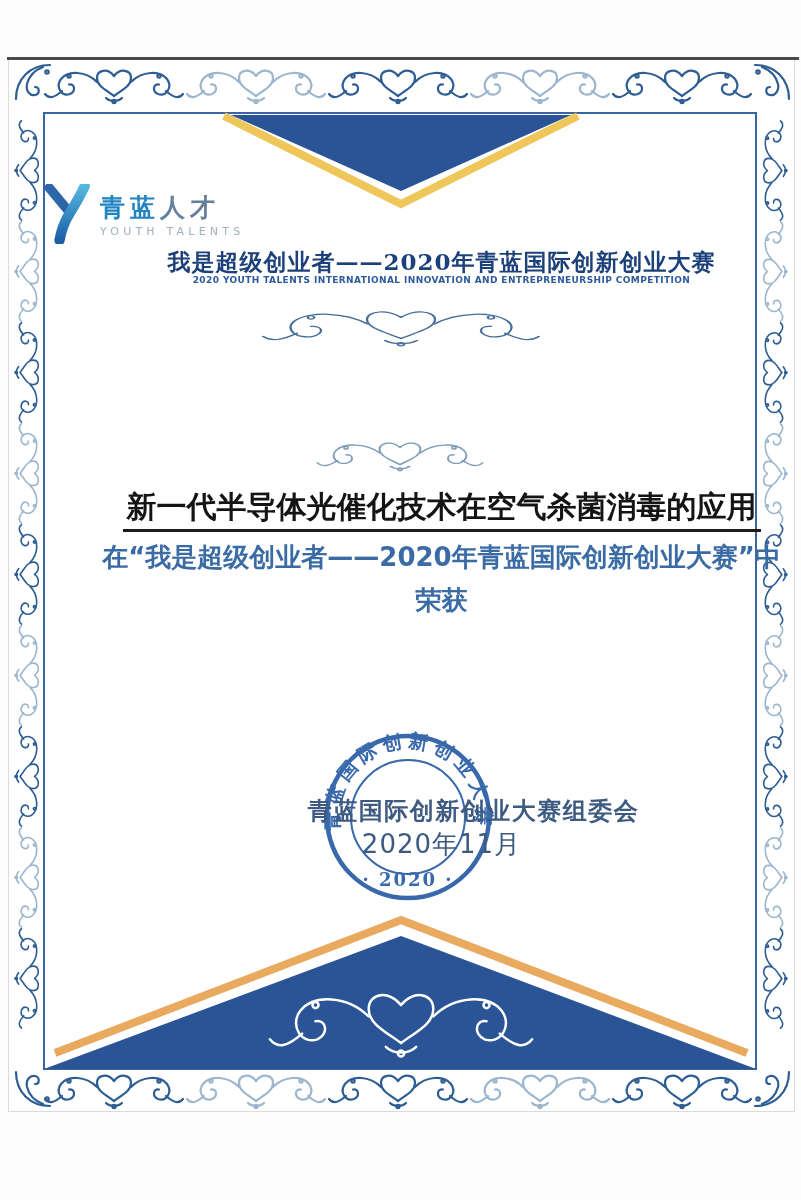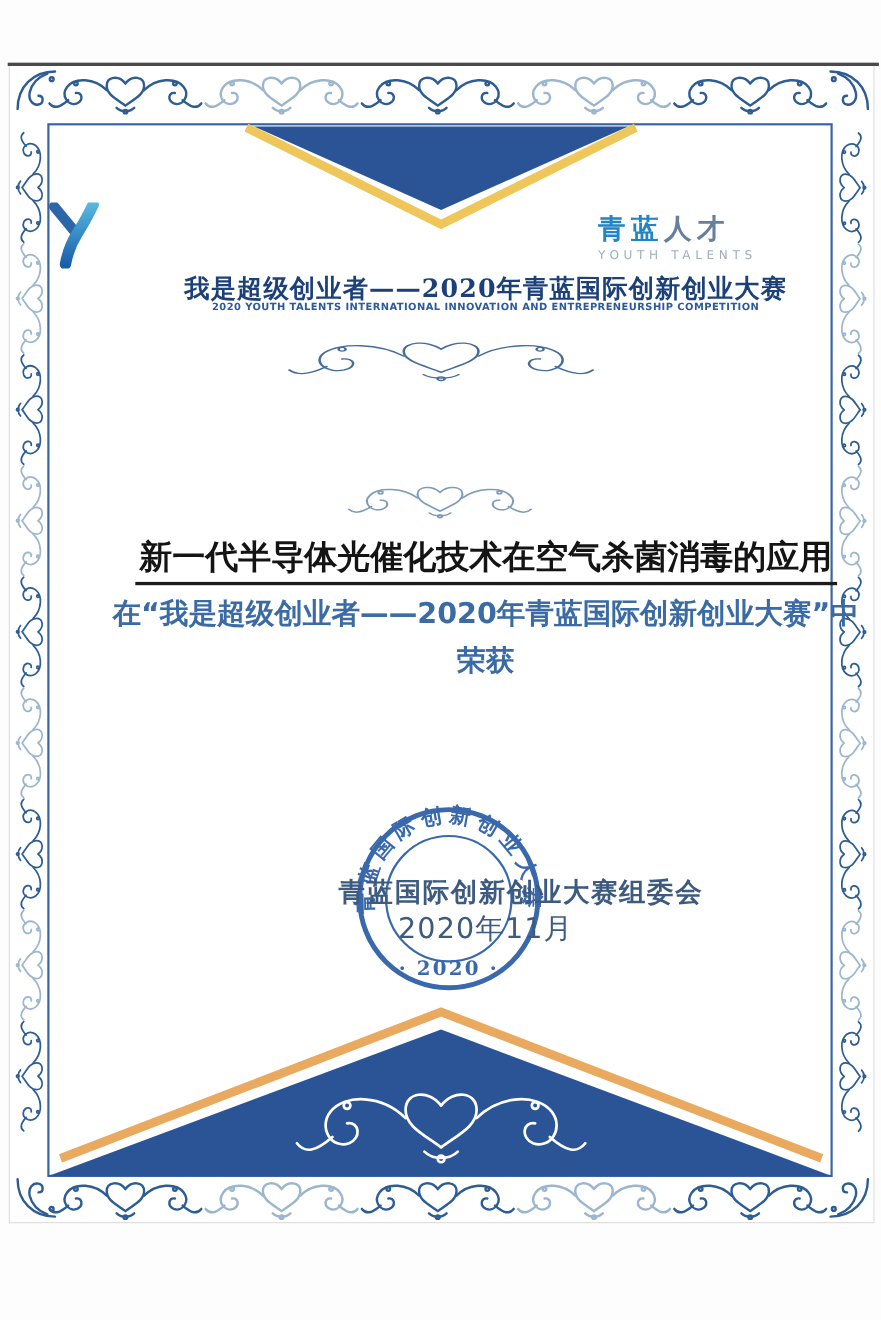--- a/index.html
+++ b/index.html
@@ -29,21 +29,21 @@
   .f-s{stroke:#7e9cba;fill:none;stroke-width:1.6;stroke-linecap:round;}
   .f-w{stroke:#ffffff;fill:none;stroke-width:1.3;stroke-linecap:round;}
   .frame-rect{fill:none;stroke:#3a64a2;stroke-width:2;}
   .tri{fill:var(--triangle-blue,#2a5496);}
   .gold-top{fill:none;stroke:var(--chevron-gold-top,#eec65a);stroke-width:8;}
   .gold-bottom{fill:none;stroke:var(--chevron-gold-bottom,#e9a95f);stroke-width:8;}
 
   .txt{position:absolute;left:35px;width:795px;text-align:center;z-index:2;}
 
   .logo-row{position:absolute;left:35px;top:126px;width:644px;display:flex;
-    justify-content:space-between;align-items:flex-start;z-index:2;}
+    justify-content:flex-start;align-items:flex-start;gap:10px;z-index:2;}
   .logo-mark{width:46px;height:60px;}
   .logo-text{margin-top:10px;}
   .logo-cn{font-size:25px;font-weight:700;letter-spacing:5px;line-height:1.1;}
   .logo-cn .cn1{color:#2285c2;}
   .logo-cn .cn2{color:#64809c;}
   .logo-en{font-size:11px;color:#9fb0c0;letter-spacing:4.2px;margin-top:3px;text-align:left;}
 
   .comp-title{top:189px;font-size:23px;font-weight:700;color:var(--header-blue,#1c4079);letter-spacing:1px;}
   .comp-sub{top:217px;font-size:9px;font-weight:700;color:#2d5a9b;letter-spacing:0.4px;}
 

